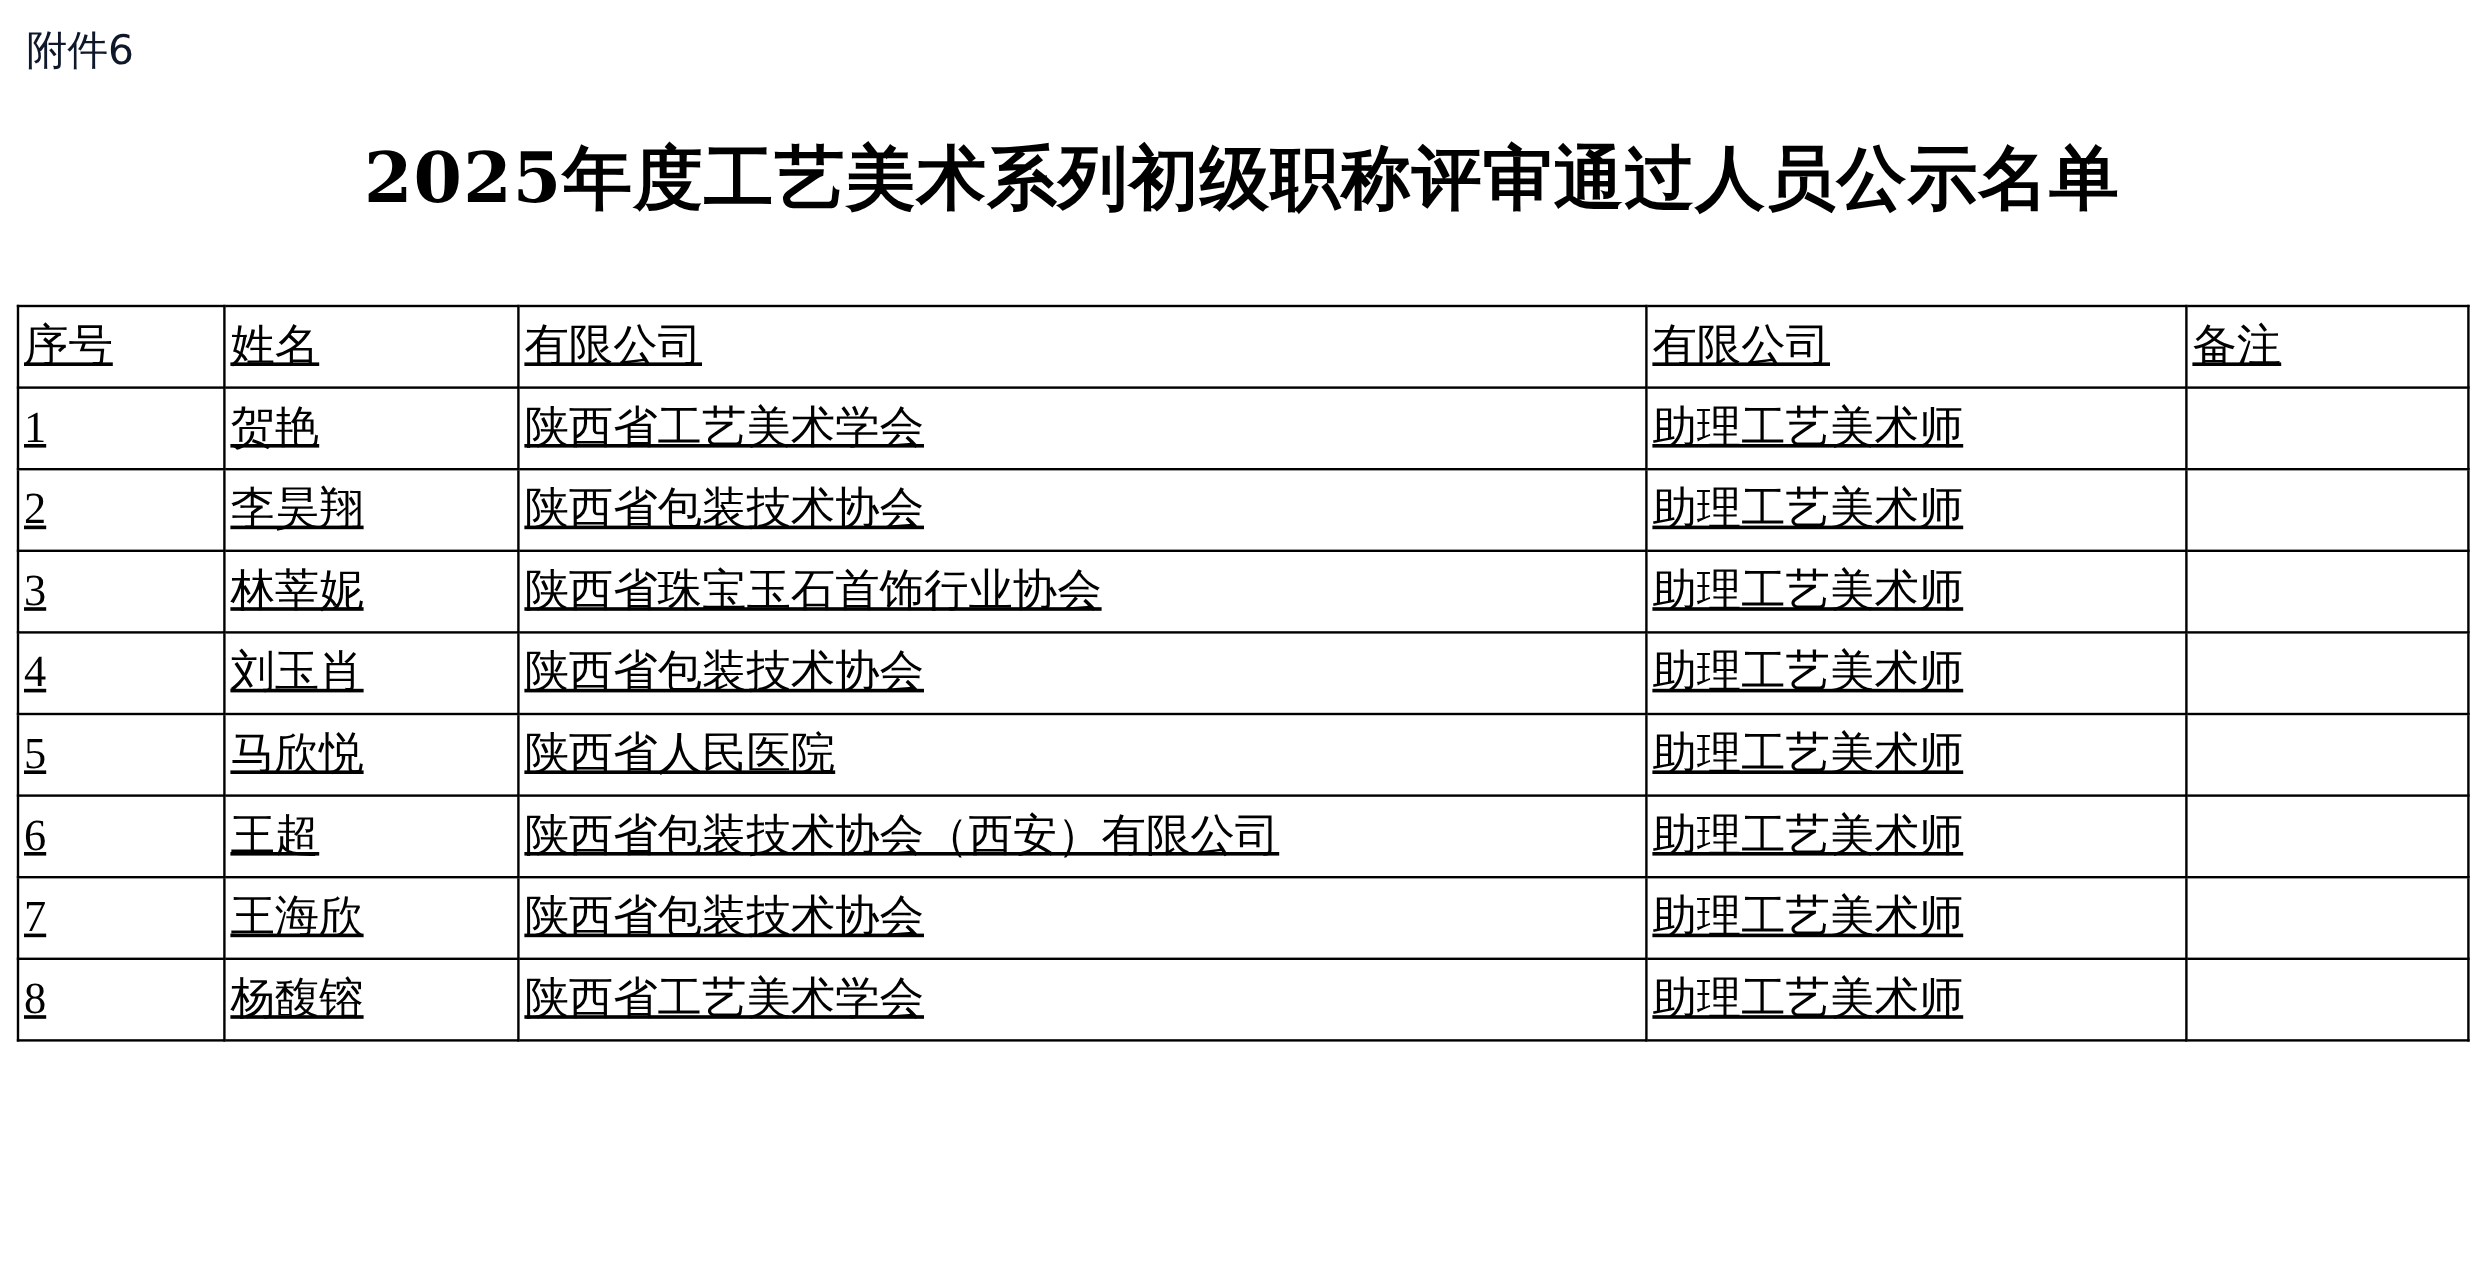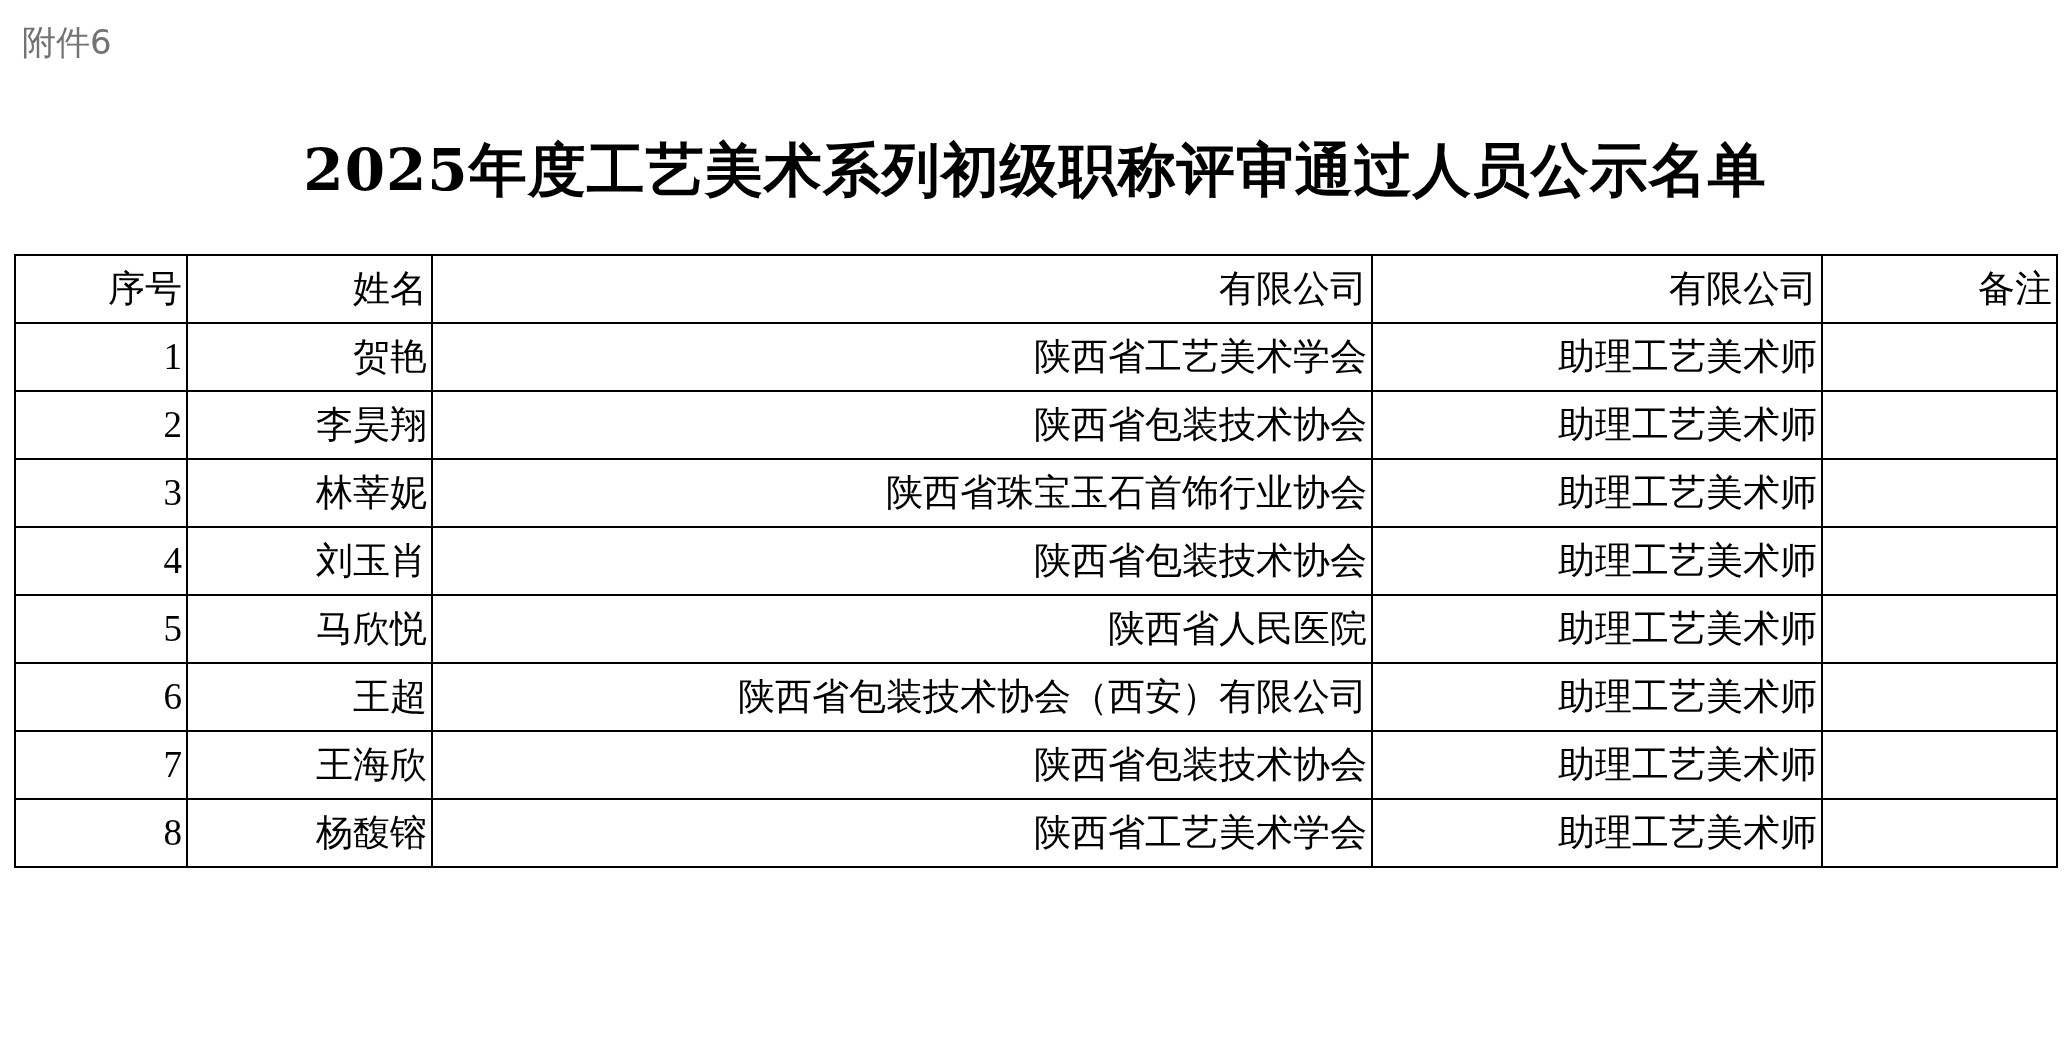--- a/index.html
+++ b/index.html
@@ -21,56 +21,56 @@
     box-sizing: border-box;
     padding: 0;
   }
   .attachment-label {
     position: absolute;
     left: 22px;
     top: 20px;
     font-family: "DejaVu Sans", "Liberation Sans", sans-serif;
     font-size: 34px;
     line-height: 44px;
-    color: #737373;
+    color: #0f172a;
     white-space: nowrap;
   }
   .doc-title {
     position: absolute;
     left: 14px;
     top: 110px;
     width: 2042px;
     text-align: center;
     font-family: "DejaVu Serif", "Liberation Serif", serif;
     font-weight: bold;
     font-size: 58px;
     line-height: 76px;
     letter-spacing: 1px;
     white-space: nowrap;
-    margin-top: 22px;
   }
   table.listing {
     position: absolute;
     left: 14px;
     top: 254px;
     width: 2042px;
     border-collapse: collapse;
     table-layout: fixed;
   }
   table.listing td, table.listing th {
     border: 2px solid #000000;
-    text-align: right;
+    text-align: left;
     vertical-align: middle;
     font-family: "Liberation Serif", "DejaVu Serif", serif;
     font-size: 37px;
     line-height: 44px;
     height: 66px;
     padding: 0 4px;
     font-weight: normal;
     white-space: nowrap;
+    text-decoration: underline;
   }
   col.c-index { width: 172px; }
   col.c-name { width: 245px; }
   col.c-unit { width: 940px; }
   col.c-qual { width: 450px; }
   col.c-note { width: 235px; }
 </style>
 </head>
 <body>
 

